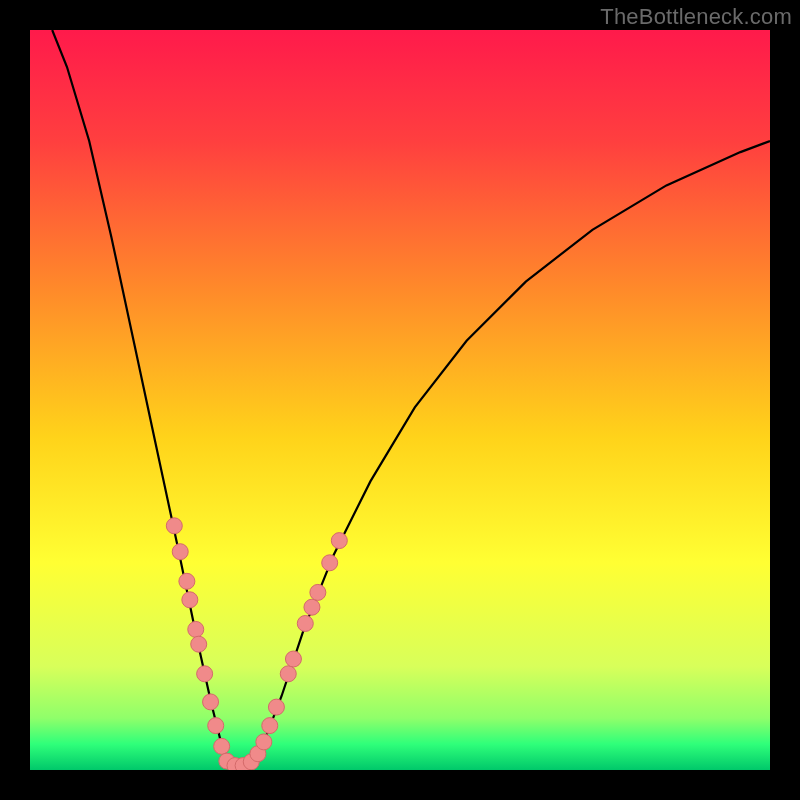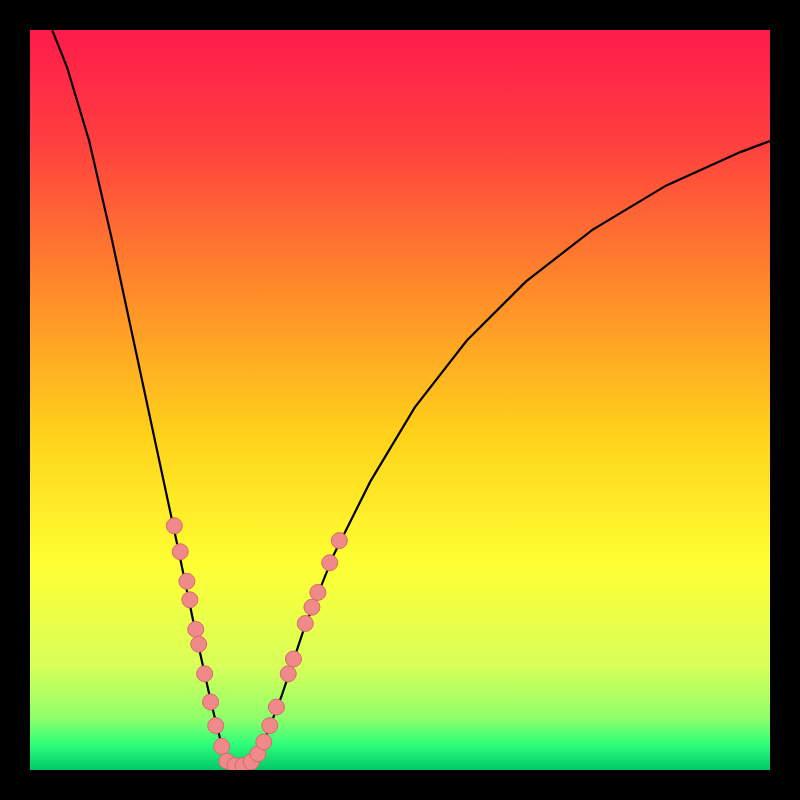--- a/index.html
+++ b/index.html
@@ -83,13 +83,14 @@
           <circle cx="258.26" cy="643.80" r="8" fill="#f08a8a" stroke="#d46a6a" stroke-width="1"></circle>
           <circle cx="263.44" cy="629.00" r="8" fill="#f08a8a" stroke="#d46a6a" stroke-width="1"></circle>
           <circle cx="275.28" cy="593.48" r="8" fill="#f08a8a" stroke="#d46a6a" stroke-width="1"></circle>
           <circle cx="281.94" cy="577.20" r="8" fill="#f08a8a" stroke="#d46a6a" stroke-width="1"></circle>
           <circle cx="287.86" cy="562.40" r="8" fill="#f08a8a" stroke="#d46a6a" stroke-width="1"></circle>
           <circle cx="299.70" cy="532.80" r="8" fill="#f08a8a" stroke="#d46a6a" stroke-width="1"></circle>
           <circle cx="309.32" cy="510.60" r="8" fill="#f08a8a" stroke="#d46a6a" stroke-width="1"></circle>
         </g>
     </svg>
   </div>
+  <div class="watermark">TheBottleneck.com</div>
 </div>
 
 </body></html>

